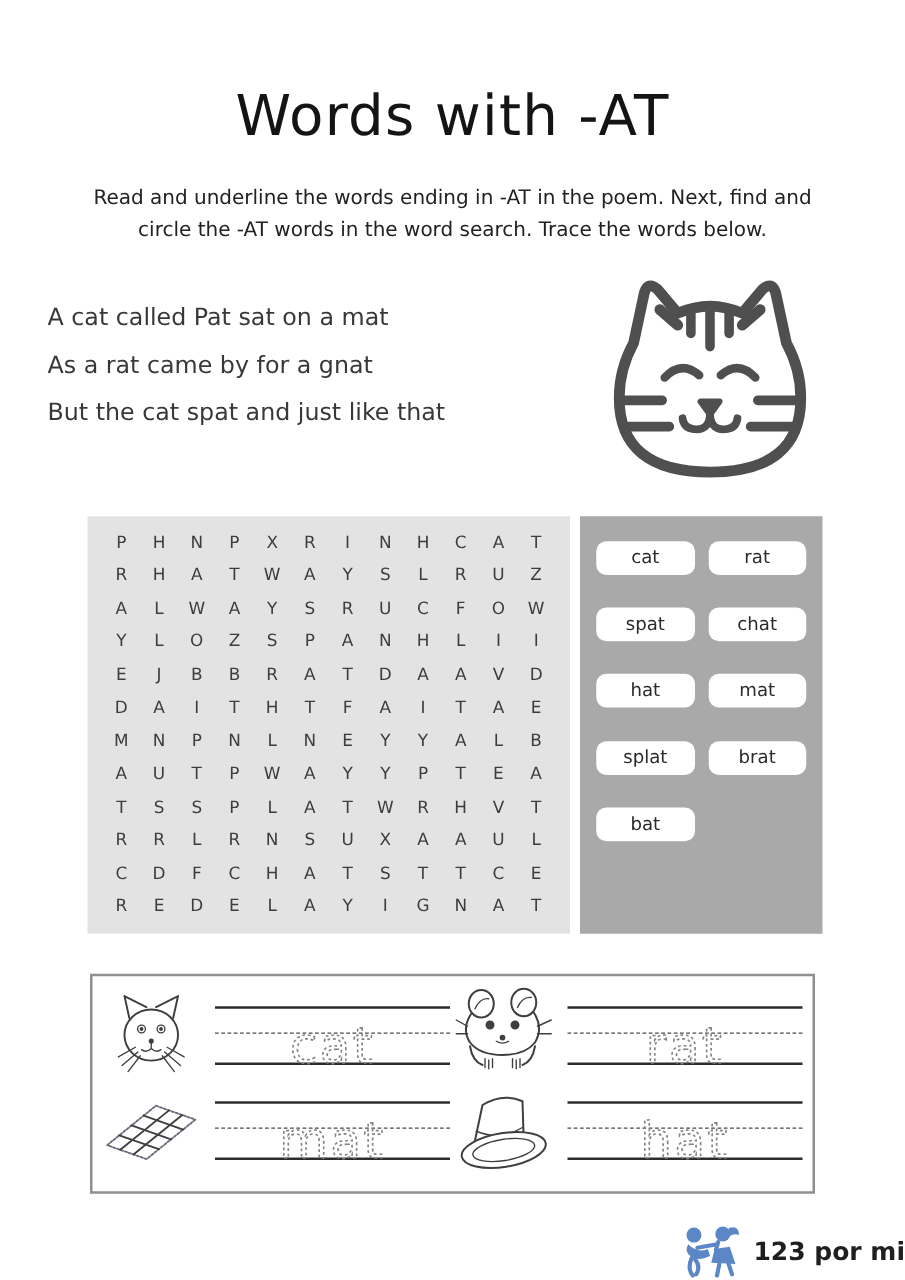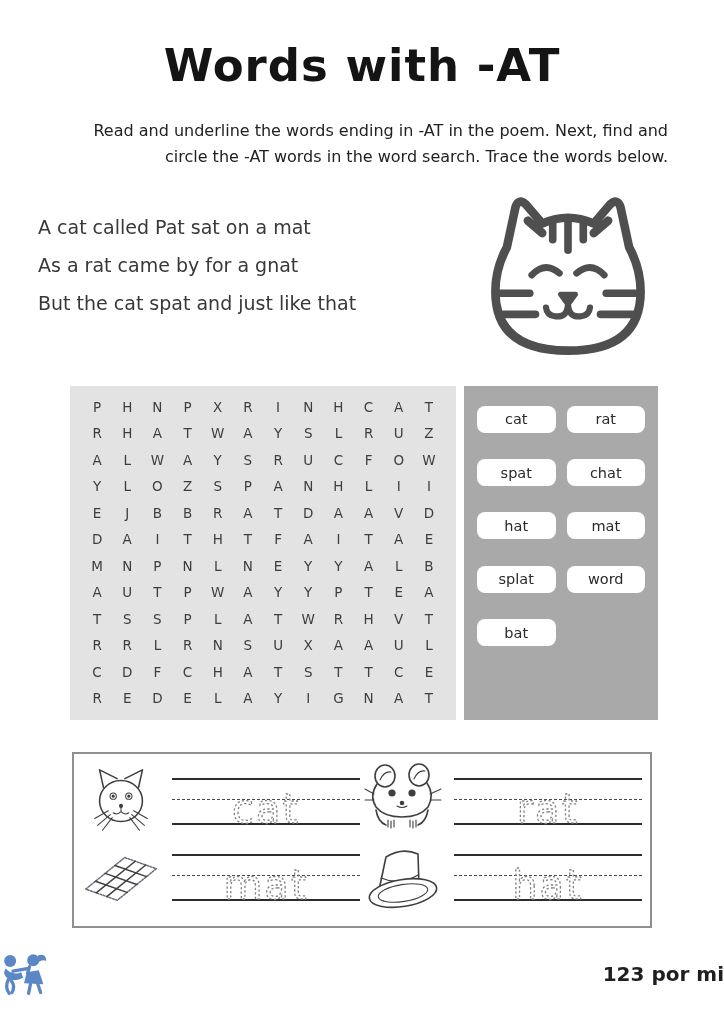--- a/index.html
+++ b/index.html
@@ -5,23 +5,23 @@
   :root{
     --grid-bg:#e3e3e3; --list-bg:#a9a9a9; --pill-bg:#ffffff; --letter:#3d3d3d;
     --text:#222222; --title:#141414; --icon:#4f4f4f; --brand-blue:#5b87c7;
     --trace-line:#2c2c2c; --sketch:#3f3f3f;
   }
   *{margin:0;padding:0;box-sizing:border-box;}
   html,body{width:724px;height:1024px;background:#ffffff;overflow:hidden;
     font-family:"DejaVu Sans","Liberation Sans",sans-serif;}
   .page{width:724px;height:1024px;position:relative;padding-top:40px;}
 
-  .title{ text-align:center;font-size:45px;font-weight:700;color:var(--title);
-    letter-spacing:1px;line-height:1.15;}
-  .instructions{ width:612px;margin:26px auto 0;text-align:right;font-size:16px;
+  .title{ text-align:center;font-size:45px;font-weight:400;color:var(--title);
+    letter-spacing:1px;line-height:1.15;margin-top:27px;}
+  .instructions{ width:612px;margin:26px auto 0;text-align:center;font-size:16px;
     line-height:1.62;color:var(--text);}
 
   .main-row{display:flex;align-items:flex-start;margin:22px 70px 0 38px;}
   .poem{flex:1;padding-top:16px;}
   .poem-line{font-size:19px;color:#383838;line-height:38px;}
   .cat-icon-wrap{width:172px;height:172px;flex:0 0 auto;margin-left:12px;}
 
   .ws-row{display:flex;margin:22px 0 0 70px;gap:8px;}
   .ws-panel{width:386px;height:334px;background:var(--grid-bg);padding:8px 12px;}
   .ws-grid{width:100%;height:100%;display:grid;grid-template-columns:repeat(12,1fr);
@@ -41,21 +41,21 @@
   .trace-cell{display:flex;align-items:center;justify-content:center;gap:12px;}
   .sketch{width:78px;height:76px;flex:0 0 auto;display:flex;align-items:center;justify-content:center;}
   .trace{width:188px;height:47px;position:relative;flex:0 0 auto;}
   .trace .line-top{position:absolute;top:0;left:0;right:0;border-top:2.5px solid var(--trace-line);}
   .trace .line-mid{position:absolute;top:45%;left:0;right:0;border-top:1.6px dashed #4a4a4a;}
   .trace .line-bot{position:absolute;bottom:0;left:0;right:0;border-top:2.5px solid var(--trace-line);}
   .trace svg{position:absolute;left:0;top:0;width:188px;height:47px;overflow:visible;}
   .trace text{font-family:"DejaVu Sans",sans-serif;font-size:40px;fill:none;
     stroke:#838383;stroke-width:1.3;stroke-dasharray:2.2 2.2;letter-spacing:2px;}
 
-  .footer{margin-top:24px;display:flex;align-items:center;justify-content:space-between;gap:10px;}
+  .footer{margin-top:24px;display:flex;align-items:center;justify-content:flex-end;gap:10px;}
   .logo{width:48px;height:44px;}
   .brand{font-size:20px;font-weight:800;color:#1f1f1f;}
 
   svg .ln{fill:none;stroke:var(--sketch);stroke-width:1.6;stroke-linecap:round;stroke-linejoin:round;}
   svg .thin{stroke-width:1.1;}
 </style>
 </head>
 <body>
 
 <div class="page">
@@ -253,21 +253,21 @@
           <div class="pill-slot">
             <div class="pill">hat</div>
           </div>
           <div class="pill-slot">
             <div class="pill">mat</div>
           </div>
           <div class="pill-slot">
             <div class="pill">splat</div>
           </div>
           <div class="pill-slot">
-            <div class="pill">word</div>
+            <div class="pill">brat</div>
           </div>
           <div class="pill-slot">
             <div class="pill">bat</div>
           </div>
         </div>
     </div>
   </div>
 
   <div class="trace-box">
 

